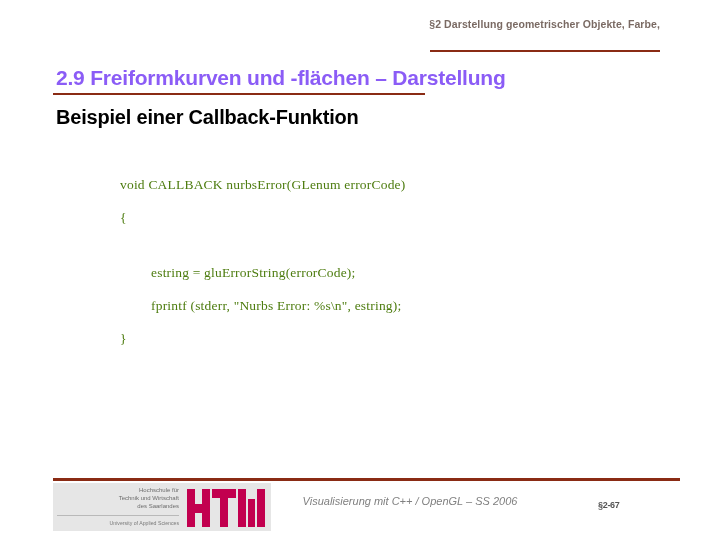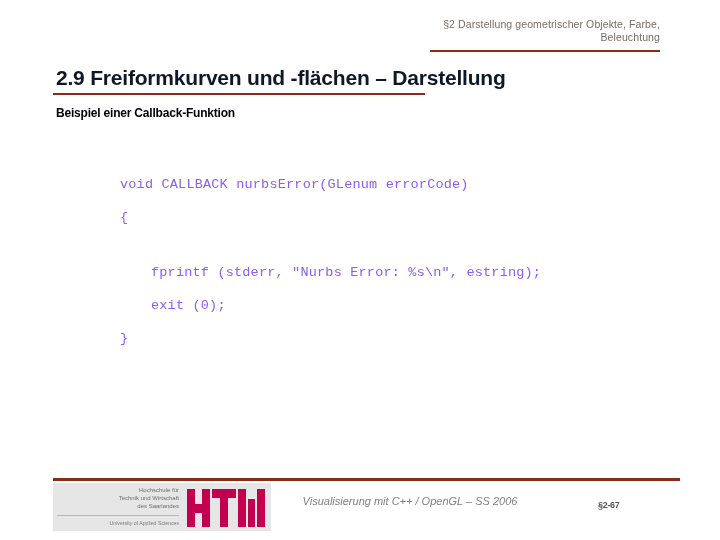--- a/index.html
+++ b/index.html
@@ -25,75 +25,75 @@
   
   .header {
     position: absolute;
     left: 300px;
     top: 18px;
     width: 360px;
     text-align: right;
   }
   .header-text {
     font-size: 10.5px;
-    font-weight: normal;
+    font-weight: bold;
     color: #7a6a63;
     line-height: 13px;
     letter-spacing: 0.1px;
   }
   .header-rule {
     position: absolute;
     left: 430px;
     top: 50px;
     width: 230px;
     height: 2px;
     background: #8a2b14;
   }
 
   
   .title {
     position: absolute;
     left: 56px;
     top: 66px;
     font-size: 21px;
     font-weight: bold;
-    color: #0f172a;
+    color: #8b5cf6;
     letter-spacing: -0.2px;
     white-space: nowrap;
   }
   .title-rule {
     position: absolute;
     left: 53px;
     top: 93px;
     width: 372px;
     height: 2px;
     background: #8a2b14;
   }
 
   
   .subtitle {
     position: absolute;
     left: 56px;
     top: 106px;
-    font-size: 12px;
+    font-size: 20px;
     font-weight: bold;
     color: #000000;
     letter-spacing: -0.2px;
     white-space: nowrap;
   }
 
   
   .code-block {
     position: absolute;
     left: 120px;
     top: 168px;
     width: 560px;
-    font-family: Liberation Mono, monospace;
+    font-family: Liberation Serif, serif;
     font-size: 13.5px;
-    color: #8b5cf6;
+    color: #4d7c0f;
   }
   .code-line {
     height: 33px;
     line-height: 33px;
     white-space: pre;
     letter-spacing: 0.2px;
   }
   .code-line.blank {
     height: 22px;
     line-height: 22px;
@@ -179,35 +179,34 @@
     white-space: nowrap;
   }
 </style>
 </head>
 <body>
 
 <div class="slide">
 
   <div class="header">
     <div class="header-text">§2 Darstellung geometrischer Objekte, Farbe,</div>
-    <div class="header-text">Beleuchtung</div>
   </div>
   <div class="header-rule"></div>
 
   <div class="title">2.9 Freiformkurven und -flächen – Darstellung</div>
   <div class="title-rule"></div>
 
   <div class="subtitle">Beispiel einer Callback-Funktion</div>
 
   <div class="code-block">
     <div class="code-line">void CALLBACK nurbsError(GLenum errorCode)</div>
     <div class="code-line">{</div>
     <div class="code-line blank"></div>
+    <div class="code-line indent-1">estring = gluErrorString(errorCode);</div>
     <div class="code-line indent-1">fprintf (stderr, "Nurbs Error: %s\n", estring);</div>
-    <div class="code-line indent-1">exit (0);</div>
     <div class="code-line">}</div>
   </div>
 
   <div class="footer-rule"></div>
 
   <div class="logo">
     <div class="logo-text">
       <span class="l1">Hochschule für</span>
       <span class="l2">Technik und Wirtschaft</span>
       <span class="l3">des Saarlandes</span>

